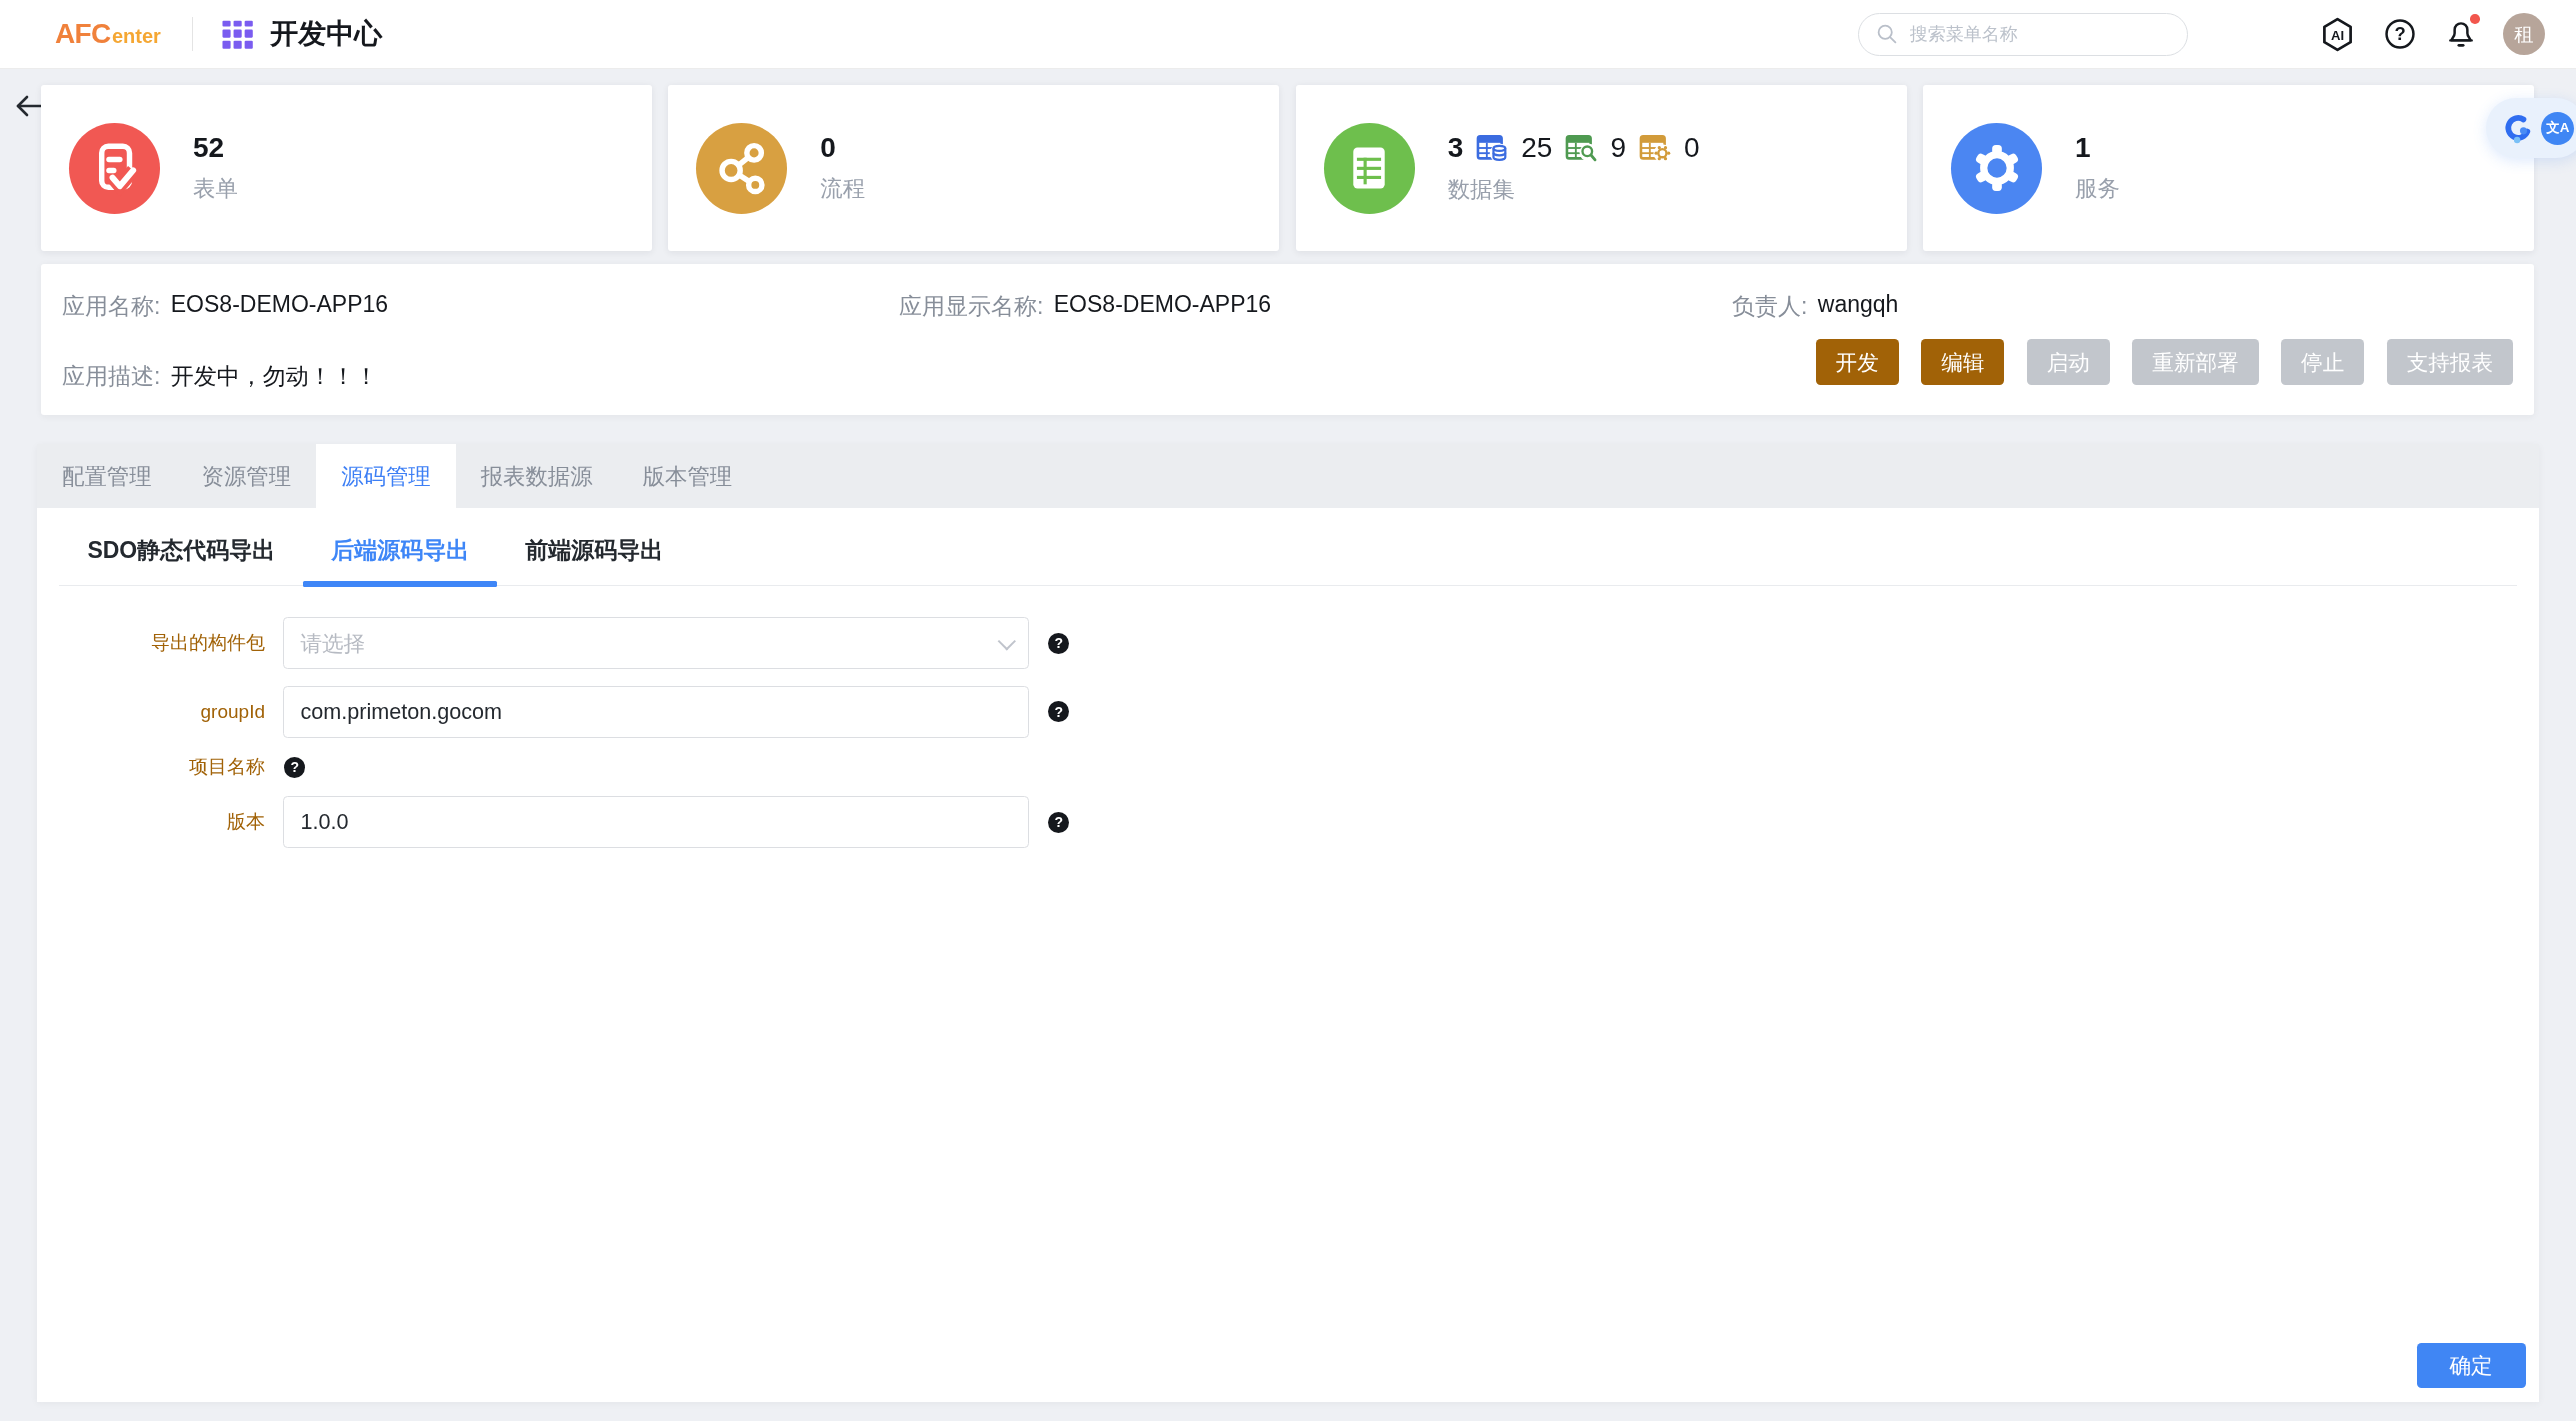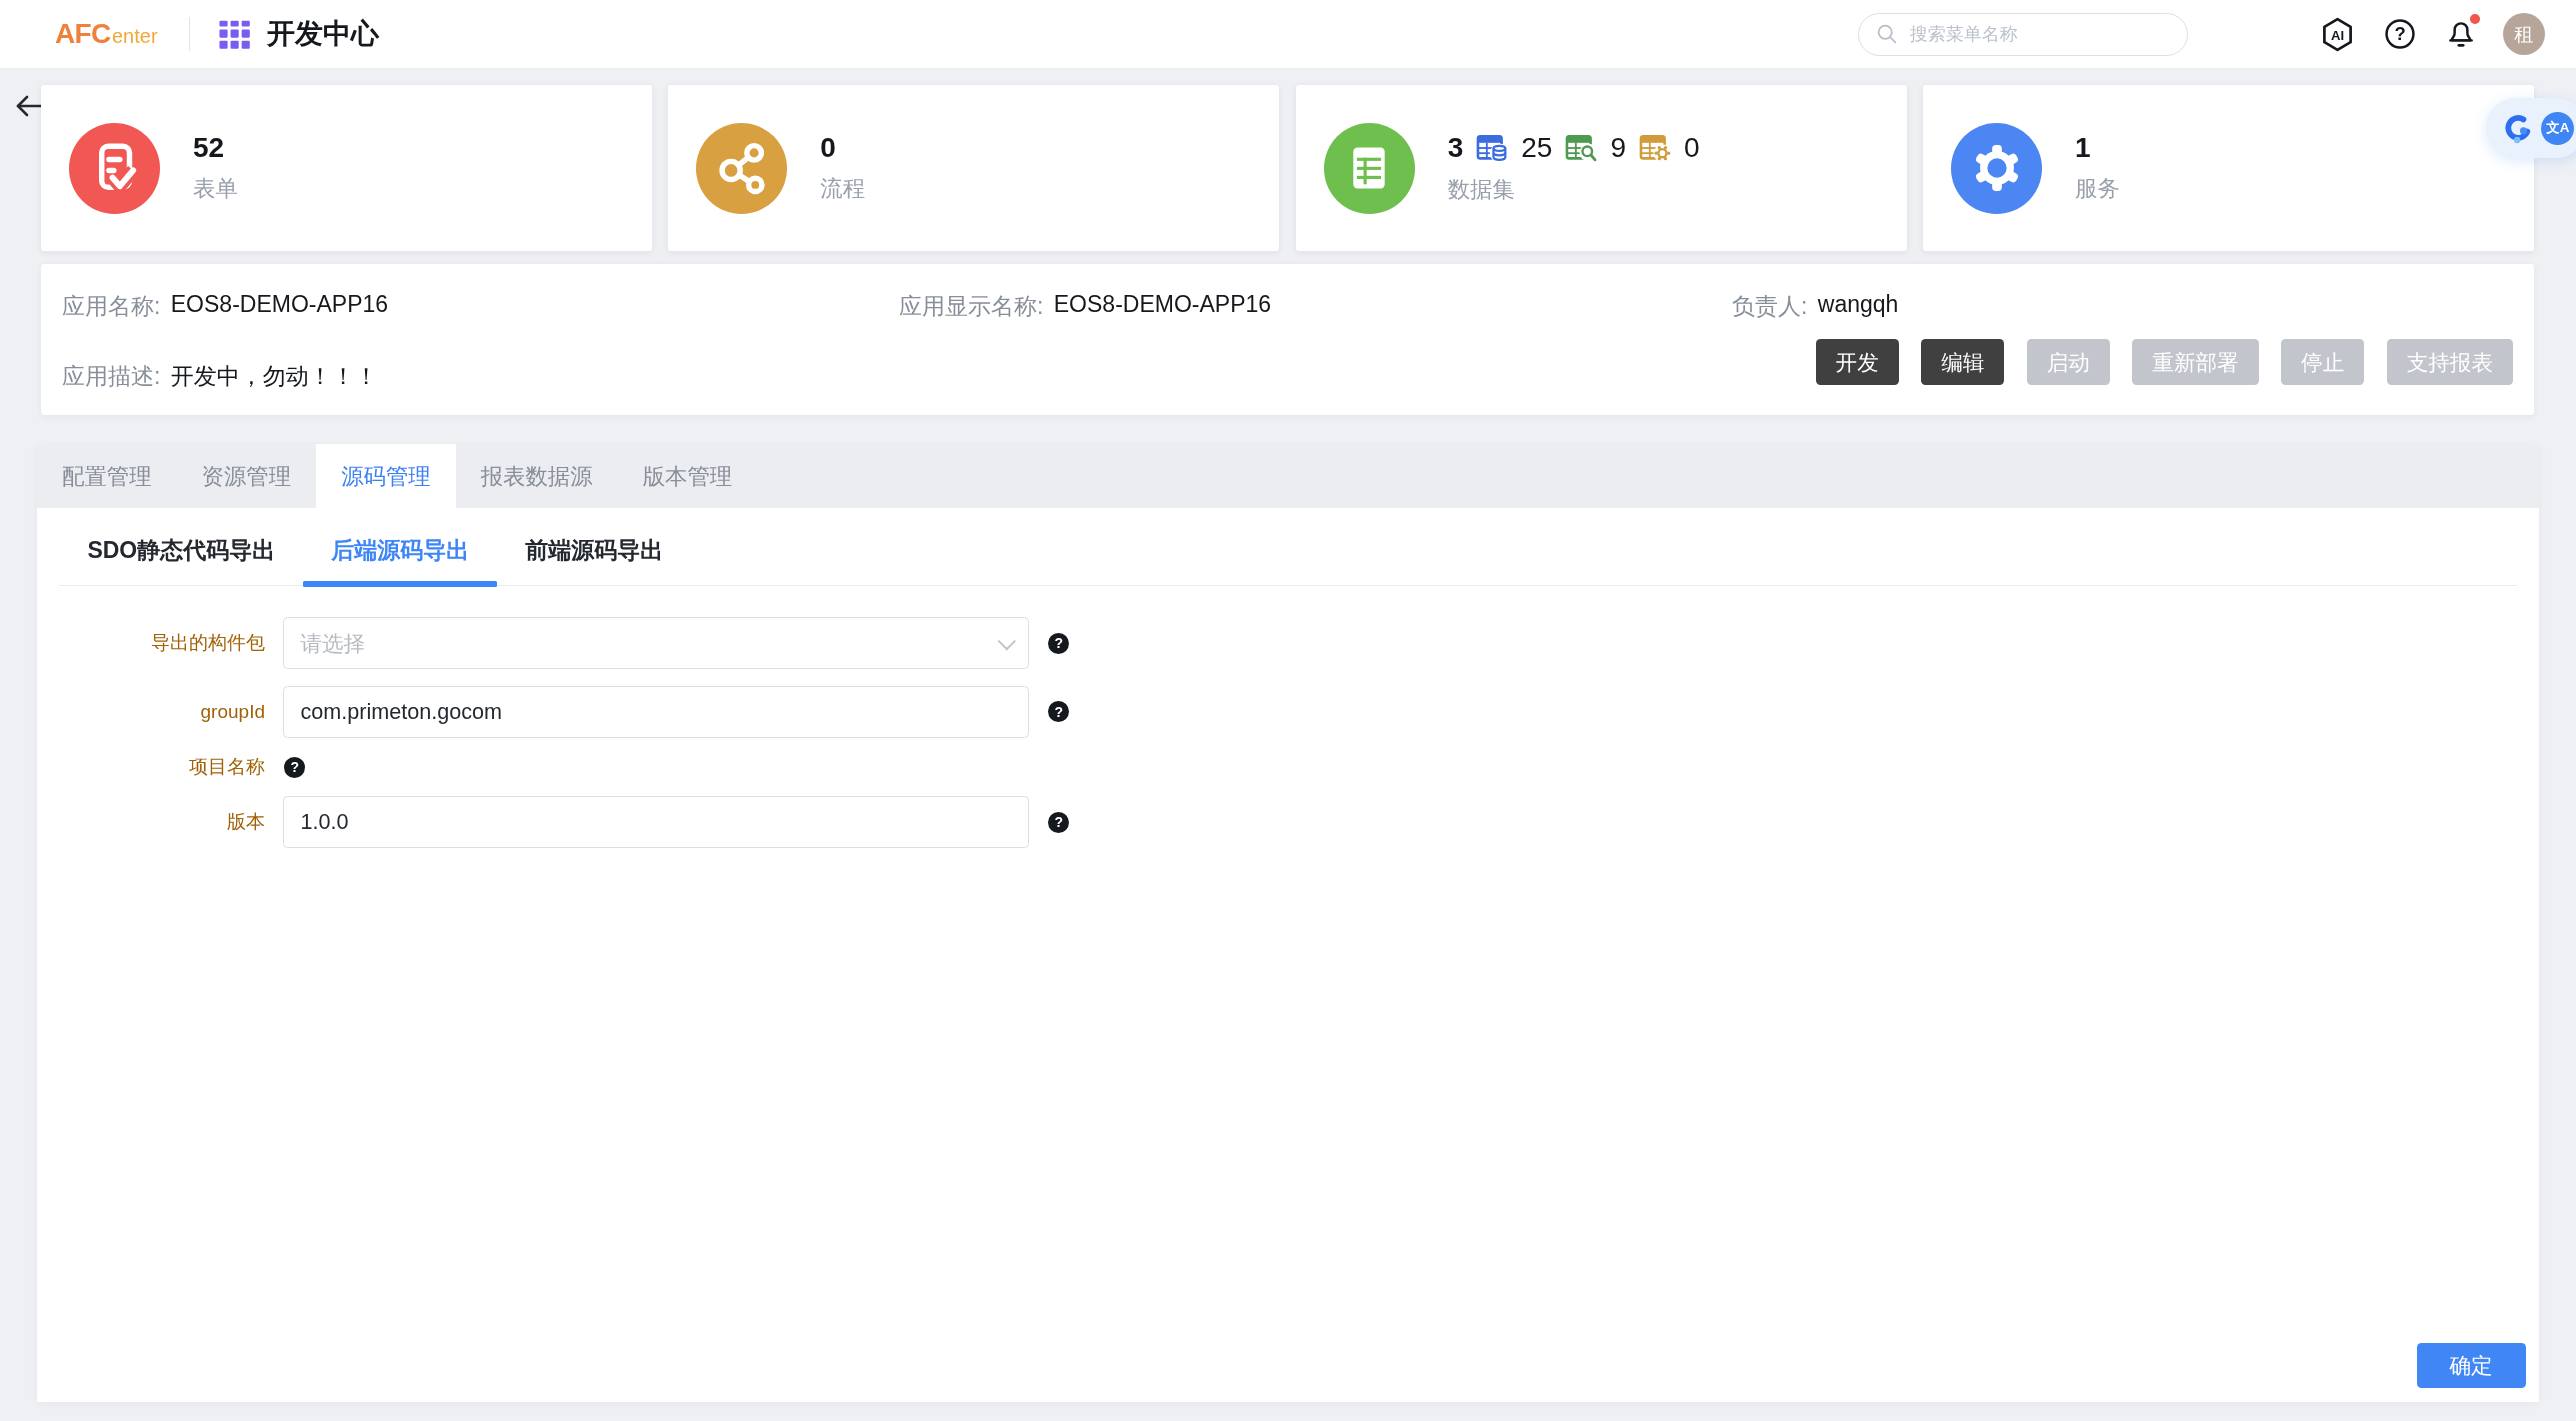--- a/index.html
+++ b/index.html
@@ -13,21 +13,21 @@
   }
 
   
   .topbar {
     position:absolute; top:0; left:0; width:2576px; height:69px;
     background:#fff; border-bottom:1.5px solid #ececec;
     display:flex; align-items:center;
   }
   .logo { display:flex; align-items:flex-end; margin-left:55px; }
   .logo-main { font-size:28px; font-weight:800; color:#f0813b; letter-spacing:-0.7px; line-height:1; }
-  .logo-sub  { font-size:20px; font-weight:400; color:#f5a733; line-height:1.15; margin-left:1.5px; }
+  .logo-sub  { font-size:20px; font-weight:700; color:#f5a733; line-height:1.15; margin-left:1.5px; }
   .topbar-divider { width:1.5px; height:34px; background:#e4e4e4; margin:0 28px 0 31px; }
   .grid-icon { width:34px; height:34px; display:inline-block; }
   .app-title { font-size:28px; font-weight:700; color:#15181d; margin-left:15px; }
 
   .topbar-right { margin-left:auto; display:flex; align-items:center; padding-right:31px; }
   .search-pill {
     width:330px; height:43px; border:1.5px solid #dcdfe3; border-radius:22.4px;
     display:flex; align-items:center; padding:0 16.4px; background:#fff; margin-right:104px;
   }
   .search-pill input {
@@ -71,21 +71,21 @@
   .info-label { color:#878e99; }
   .info-value { color:#15181d; margin-left:10.4px; }
   .info-desc { top:97px; left:21px; }
   .f-name { left:21px; } .f-display { left:858px; } .f-owner { left:1691px; }
   .info-buttons { position:absolute; right:21px; top:75px; display:flex; gap:22.4px; }
   .btn {
     height:46px; padding:0 20px; border:none; border-radius:4.5px;
     font-size:21.6px; color:#fff; font-family:inherit; cursor:pointer;
     display:flex; align-items:center; justify-content:center;
   }
-  .btn.primary { background:#404040; }
+  .btn.primary { background:#a16207; }
   .btn.disabled { background:#c2c6cc; cursor:default; }
 
   
   .main-panel {
     position:absolute; left:37px; top:444px; right:37px; bottom:19.4px;
     background:#fff; box-shadow:0 1.5px 7.5px rgba(31,35,41,.05);
   }
   .tabstrip { height:64px; background:#ebedf0; display:flex; }
   .tab {
     padding:0 25px; font-size:22.4px; color:#878e99; display:flex; align-items:center; cursor:pointer;

